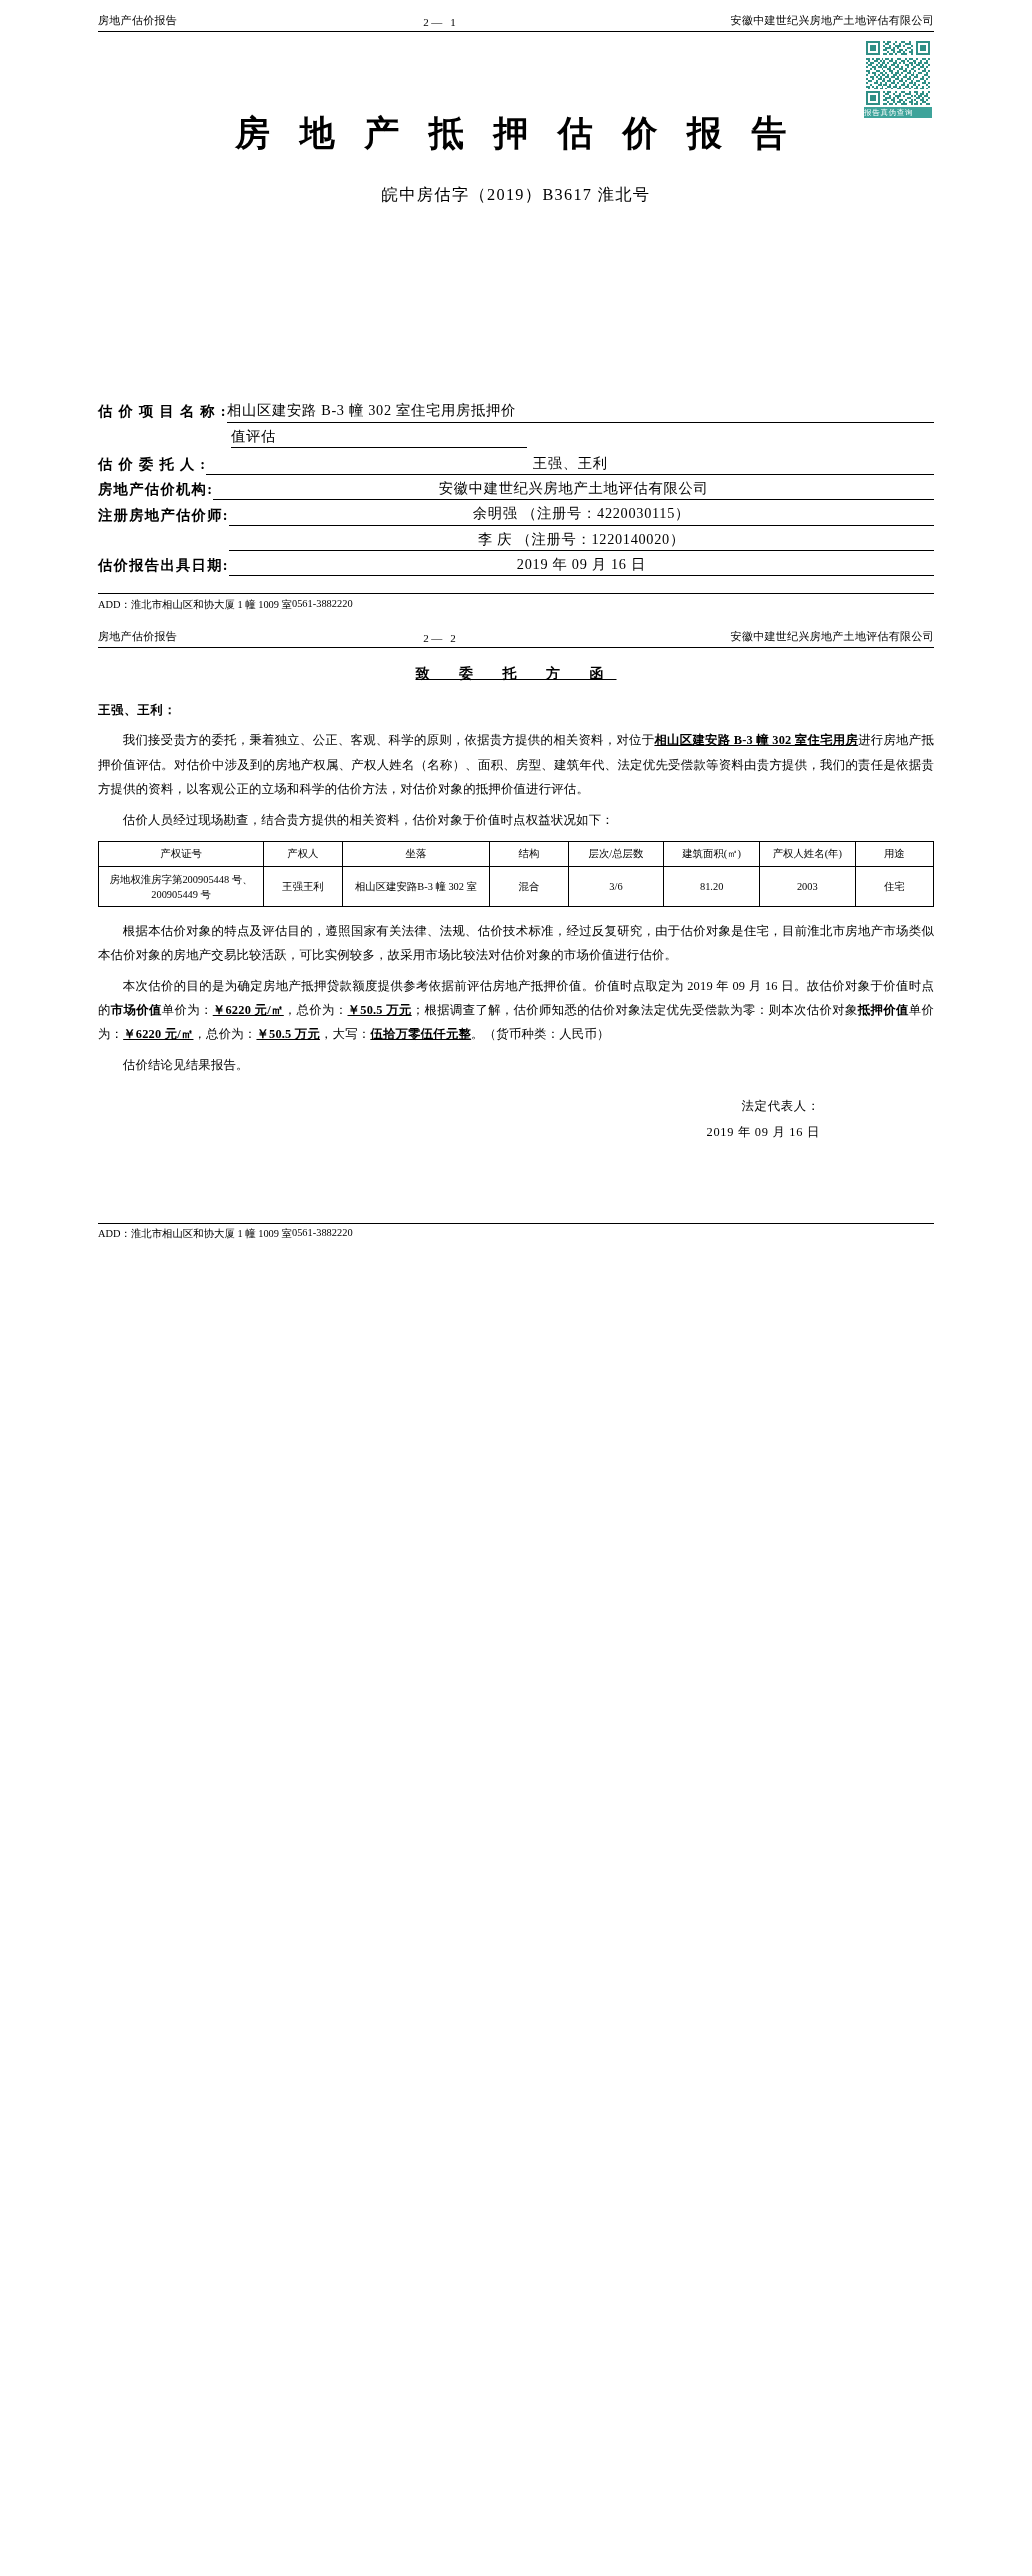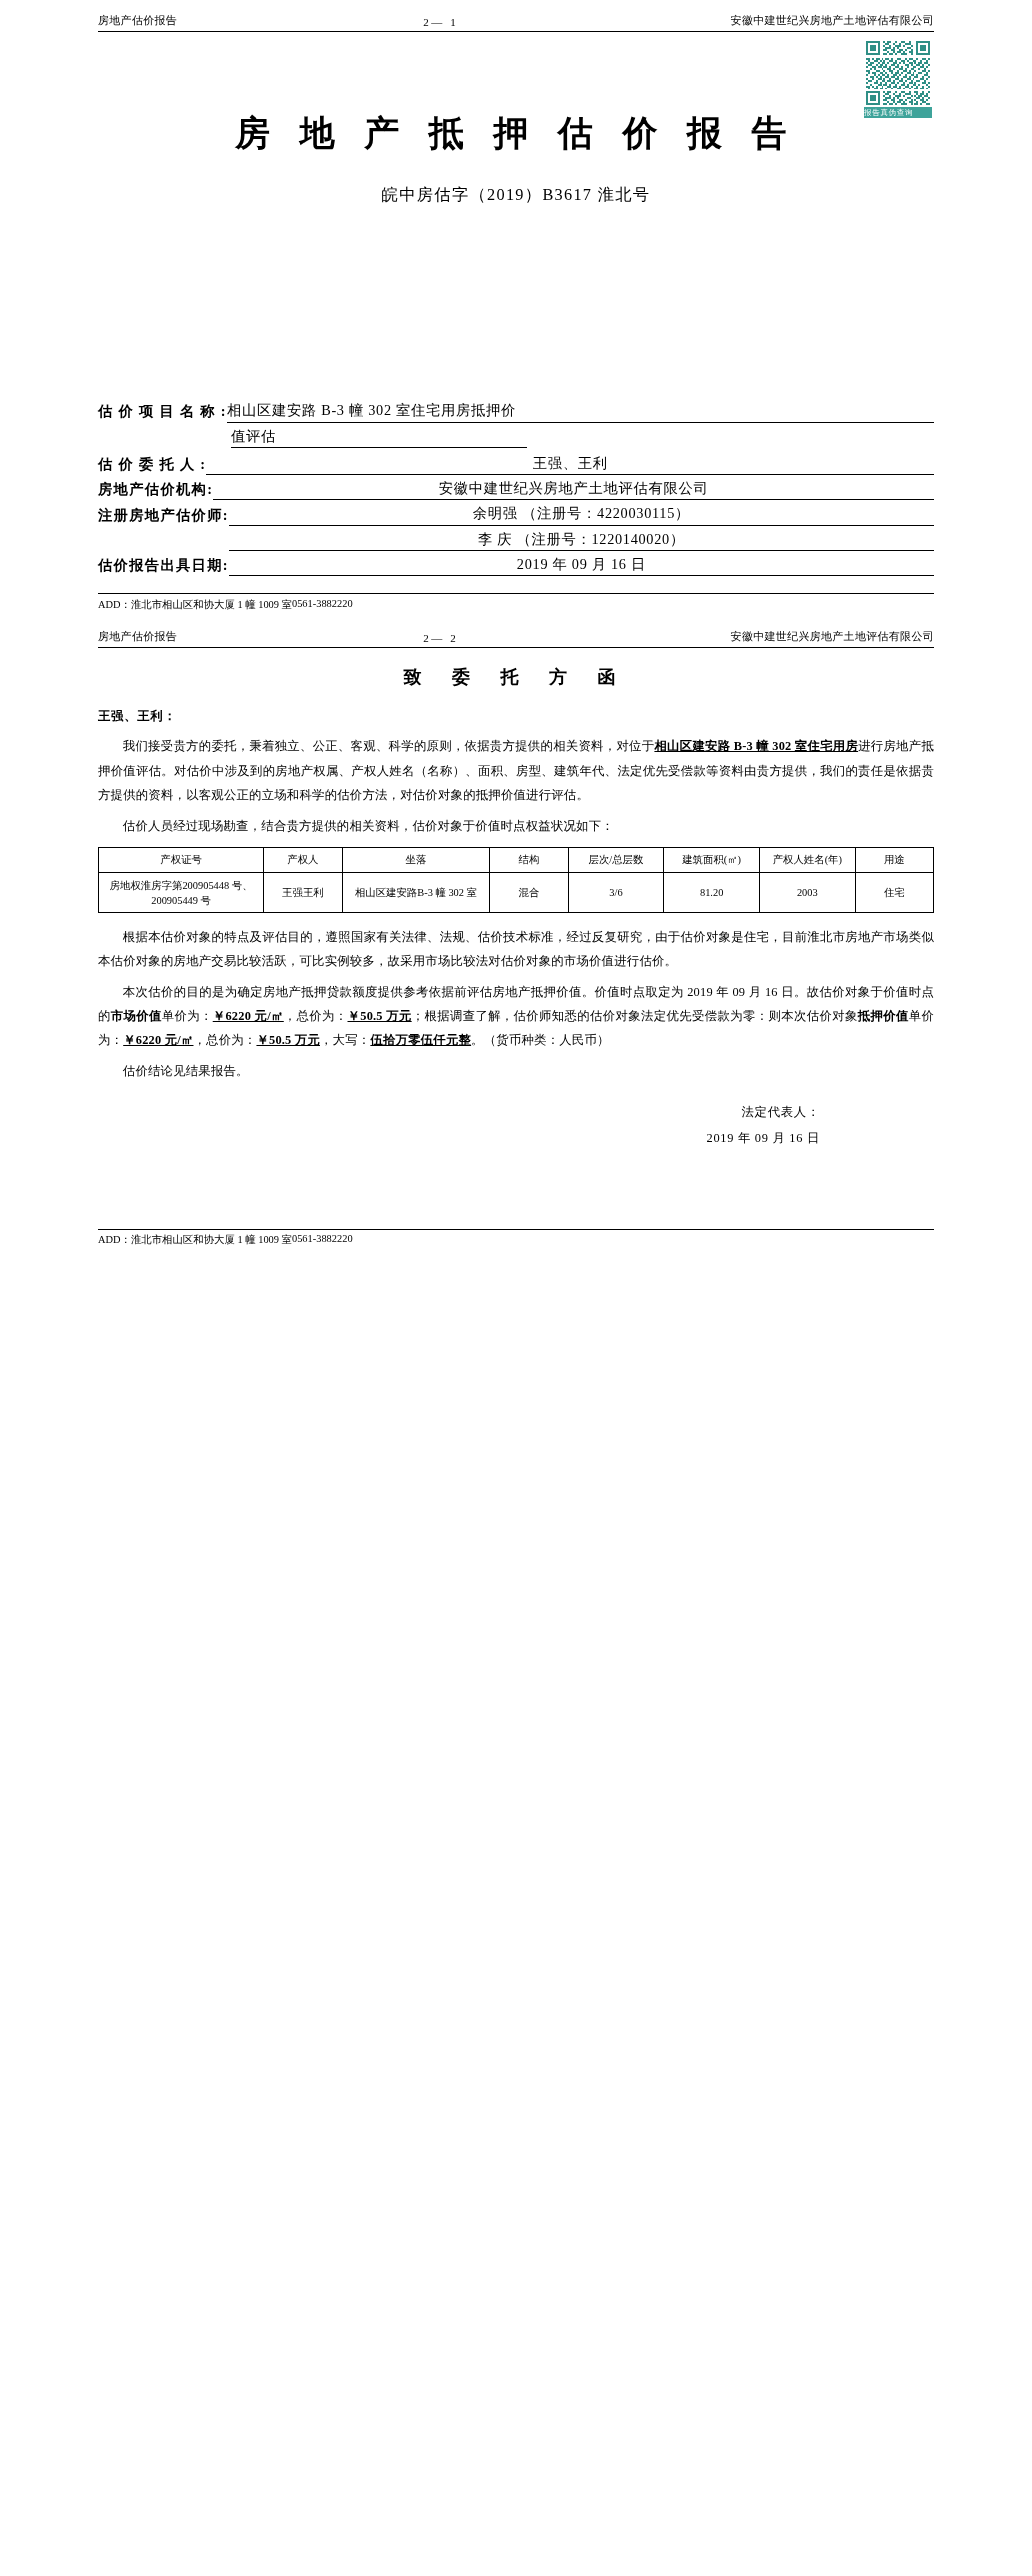--- a/index.html
+++ b/index.html
@@ -101,24 +101,25 @@
     display:flex;
     font-size:10.4px;
     border-top:1.3px solid #000;
     padding-top:3.3px;
     margin-top:17px;
   }
 
   
   .letter-title{
     text-align:center;
-    font-size:18px;
+    font-size:14px;
     font-weight:bold;
     letter-spacing:13px;
     margin:17px 0 19.5px 0;
+    text-decoration:underline;
   }
   .salutation{
     font-size:12.4px;
     font-weight:bold;
     letter-spacing:0.7px;
     margin-bottom:9px;
   }
   p.body{
     font-size:12.4px;
     line-height:1.95;

